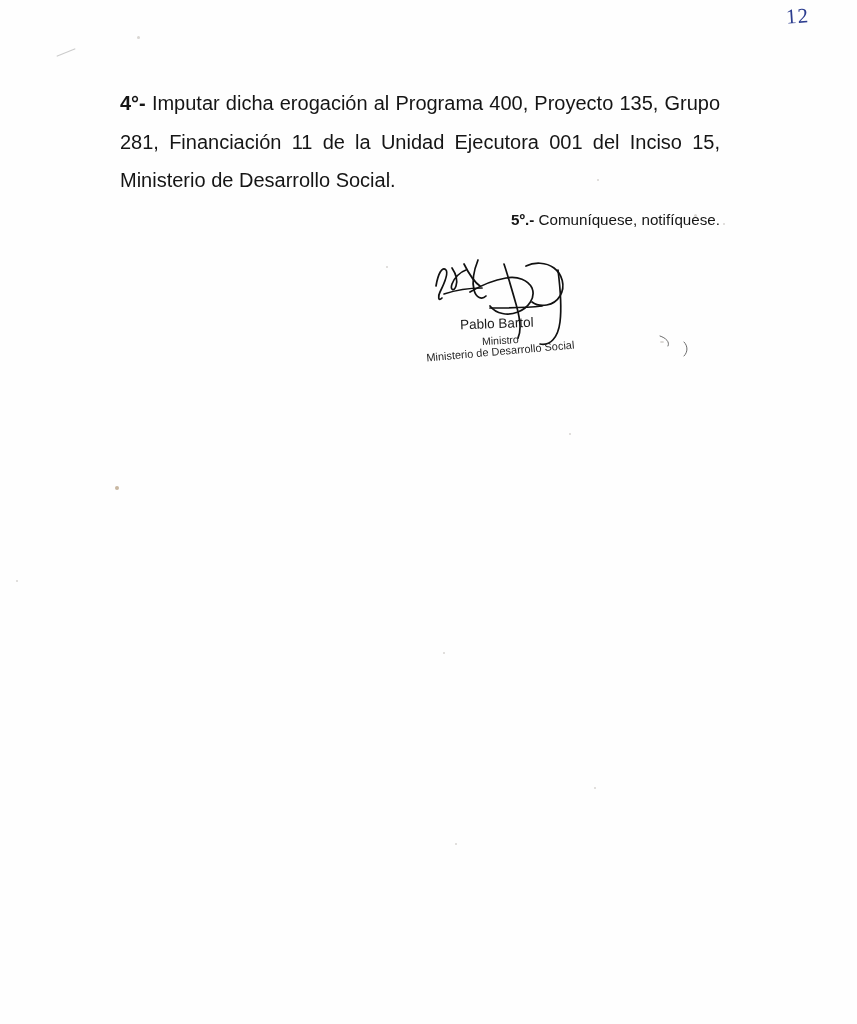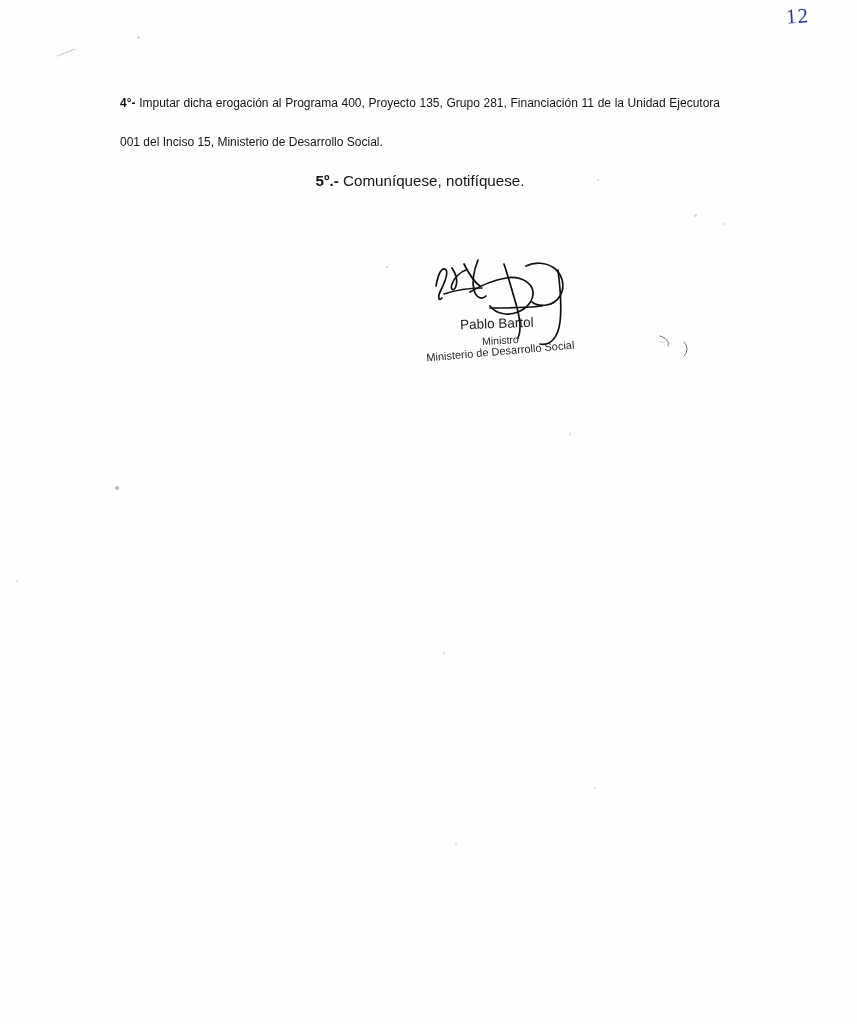--- a/index.html
+++ b/index.html
@@ -61,35 +61,35 @@
   
   .content {
     position: absolute;
     left: 120px;
     top: 84px;
     width: 600px;
   }
 
   p.para {
     margin: 0 0 0 0;
-    font-size: 12px;
+    font-size: 20px;
     line-height: 38.5px;
     text-align: justify;
     text-justify: inter-word;
     color: #151515;
   }
   p.para .lead {
     font-weight: bold;
   }
 
   .item-two {
     margin-top: 1px;
     font-size: 15.2px;
     line-height: 38px;
-    text-align: center;
+    text-align: right;
     color: #151515;
   }
   .item-two .lead {
     font-weight: bold;
   }
 
   
   .signature-block {
     position: absolute;
     left: 408px;

